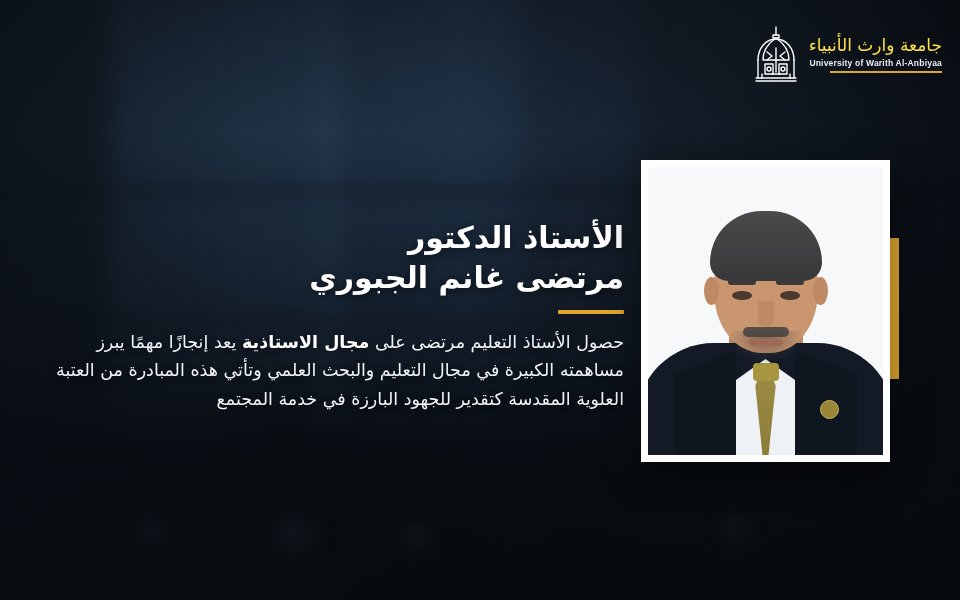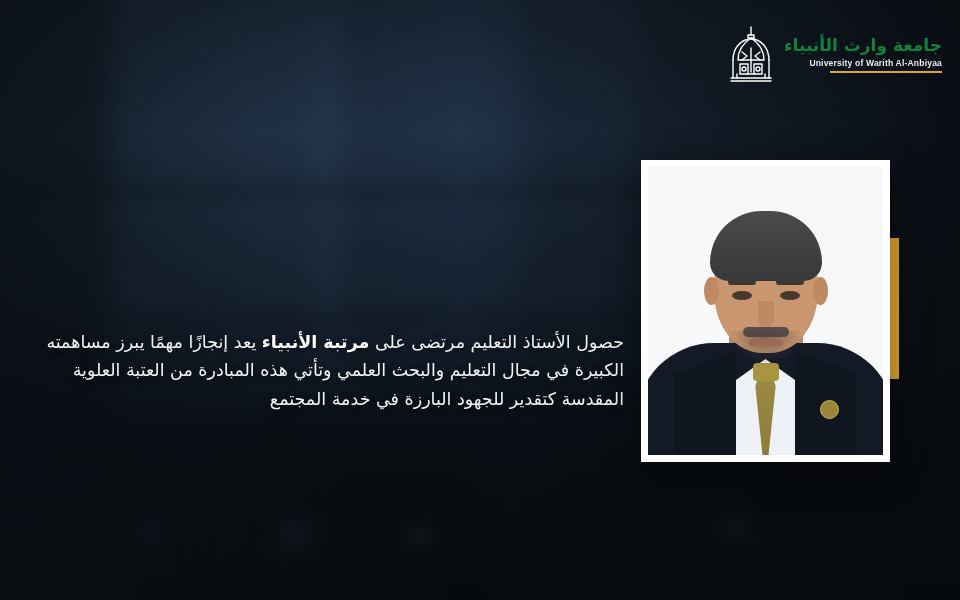--- a/index.html
+++ b/index.html
@@ -88,21 +88,21 @@
   }
 
   
   .logo {
     position:absolute; top:26px; right:18px;
     display:flex; align-items:center; gap:10px;
     direction:rtl;
   }
   .logo-text { text-align:right; line-height:1; }
   .logo-ar {
-    font-size:17px; font-weight:700; color:#15803d;
+    font-size:17px; font-weight:400; color:#fde047;
     letter-spacing:.3px; white-space:nowrap;
   }
   .logo-en {
     margin-top:5px;
     font-size:8.5px; font-weight:700; color:#e9eef4;
     letter-spacing:.2px; white-space:nowrap;
     font-family:"Liberation Sans", sans-serif;
     direction:ltr;
   }
   .logo-rule {
@@ -297,22 +297,27 @@
       <path d="M12 38 h8 v10 h-8 z"></path>
       <path d="M26 38 h8 v10 h-8 z"></path>
       <circle cx="16" cy="43" r="2"></circle>
       <circle cx="30" cy="43" r="2"></circle>
       <line x1="9" y1="48" x2="9" y2="52"></line>
       <line x1="37" y1="48" x2="37" y2="52"></line>
       <path d="M19 48 h8"></path>
     </svg>
   </div>
 
-
-  <div class="body-copy"><span>حصول الأستاذ التعليم مرتضى على </span><b>مرتبة الأنبياء</b><span> يعد إنجازًا مهمًا يبرز مساهمته الكبيرة في مجال التعليم والبحث العلمي وتأتي هذه المبادرة من العتبة العلوية المقدسة كتقدير للجهود البارزة في خدمة المجتمع</span></div>
+  <div class="headline">
+    <div class="l1">الأستاذ الدكتور</div>
+    <div class="l2">مرتضى غانم الجبوري</div>
+    <div class="rule-gold"></div>
+  </div>
+
+  <div class="body-copy"><span>حصول الأستاذ التعليم مرتضى على </span><b>مجال الاستاذية</b><span> يعد إنجازًا مهمًا يبرز مساهمته الكبيرة في مجال التعليم والبحث العلمي وتأتي هذه المبادرة من العتبة العلوية المقدسة كتقدير للجهود البارزة في خدمة المجتمع</span></div>
 
   <div class="gold-bar"></div>
   <div class="portrait-frame">
     <div class="portrait">
       <div class="ph-bg"></div>
       <div class="ph-neck"></div>
       <div class="ph-suit"></div>
       <div class="ph-shirt"></div>
       <div class="ph-lapel-l"></div>
       <div class="ph-lapel-r"></div>

